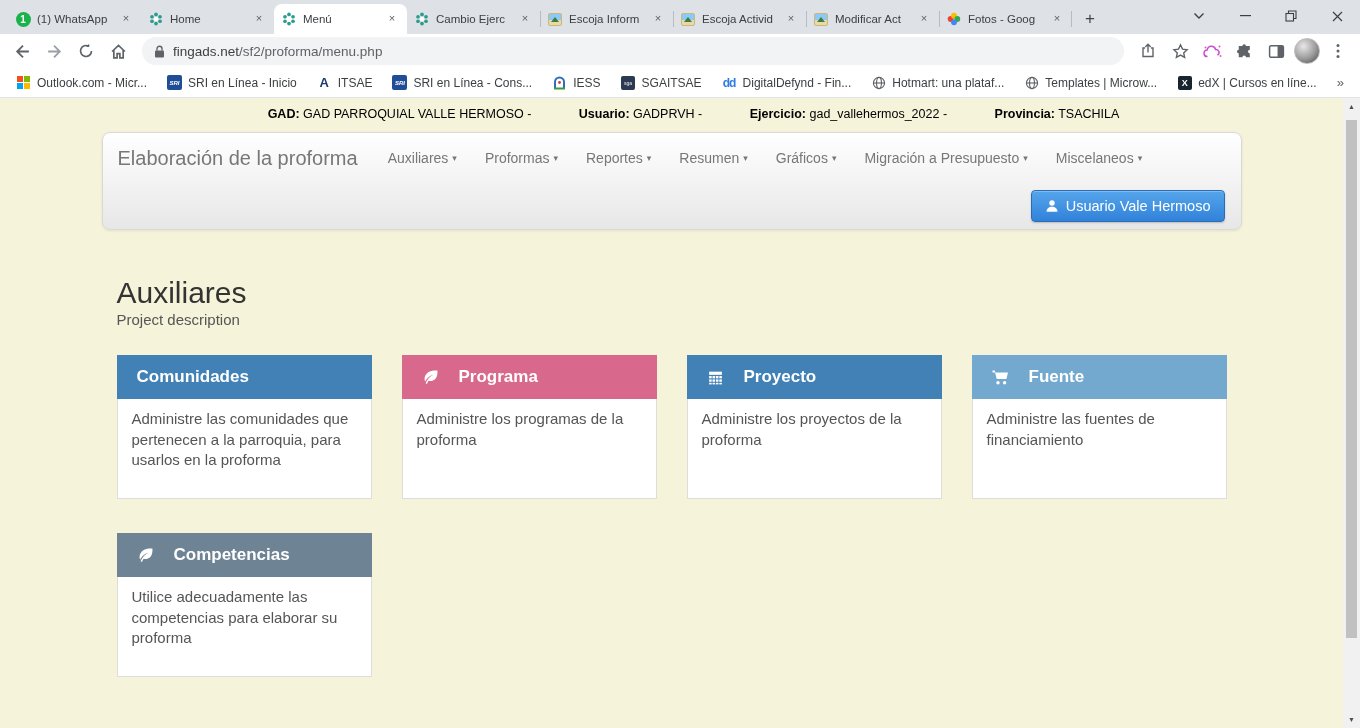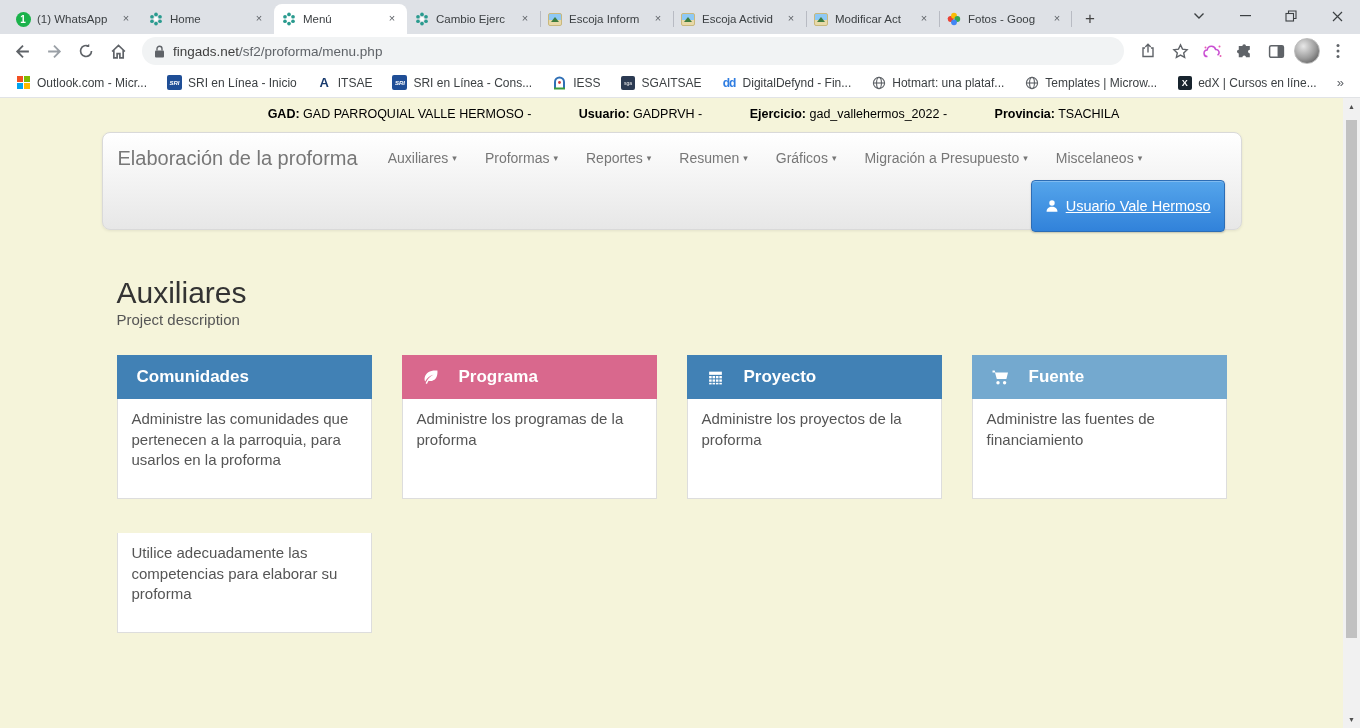--- a/index.html
+++ b/index.html
@@ -65,23 +65,23 @@
 
   .navbar { width:1140px; margin:11px auto 0; border:1px solid #d9d9d9; border-radius:8px;
             background:linear-gradient(180deg,#ffffff 0%,#f2f2f2 55%,#e7e7e7 100%);
             box-shadow:0 1px 3px rgba(0,0,0,.08); }
   .nav-row1 { height:50px; display:flex; align-items:center; padding:0 15px; }
   .brand { font-size:20px; color:#777; margin-right:16px; white-space:nowrap; }
   .nav-items { display:flex; align-items:center; }
   .nav-item { font-size:14px; color:#777; padding:10px 14px; white-space:nowrap; display:flex; align-items:center; gap:4px; }
   .caret { font-size:9px; color:#777; }
   .nav-row2 { height:46px; display:flex; align-items:center; justify-content:flex-end; padding:0 16px; }
-  .user-btn { display:flex; align-items:center; gap:7px; height:52px; padding:12px 13px; border-radius:4px;
+  .user-btn { display:flex; align-items:center; gap:7px; height:32px; padding:12px 13px; border-radius:4px;
               background:linear-gradient(180deg,#55a5eb,#3182da); border:1px solid #2d6db5;
-              color:#fff; font-size:14.5px; box-shadow:inset 0 1px 0 rgba(255,255,255,.25), 0 1px 2px rgba(0,0,0,.2);text-decoration:underline; }
+              color:#fff; font-size:14.5px; box-shadow:inset 0 1px 0 rgba(255,255,255,.25), 0 1px 2px rgba(0,0,0,.2); }
 
   .content { width:1140px; margin:0 auto; padding:0 15px; }
   .page-title { margin-top:46px; font-size:30px; font-weight:400; color:#333; }
   .page-subtitle { margin-top:1px; font-size:15px; color:#555; }
 
   .cards { margin-top:27px; display:flex; flex-wrap:wrap; column-gap:30px; row-gap:34px; }
   .card { width:255px; }
   .card-header { height:44px; display:flex; align-items:center; padding:0 20px; gap:20px;
                  color:#fff; font-size:17px; font-weight:bold; }
   .hdr-blue { background:#4181b5; }
@@ -495,20 +495,28 @@
                     <circle cx="6" cy="13.2" r="1.7"></circle>
                     <circle cx="12.6" cy="13.2" r="1.7"></circle>
                   </svg>
               </span>
               <span>Fuente</span>
             </div>
             <div class="card-body">Administre las fuentes de financiamiento</div>
           </div>
 
           <div class="card">
+            <div class="card-header hdr-slate">
+              <span class="hicon">
+                <svg width="17" height="17" viewBox="0 0 16 16" fill="#fff">
+                    <path d="M14.5 1.5 c-6.5-.6-10.8 1.9-11.9 6.2-.4 1.6-.1 3.1.4 4.1 1.7-3.4 4.6-5.6 8-6.6-3.3 1.7-6.1 4.4-7.6 8.3l1.3.5c.4-1.1.9-2.1 1.5-3 1 .3 2.1.4 3.2.2 3.6-.7 5.6-4.6 5.1-9.7z"></path>
+                  </svg>
+              </span>
+              <span>Competencias</span>
+            </div>
             <div class="card-body">Utilice adecuadamente las competencias para elaborar su proforma</div>
           </div>
 
         </div>
       </div>
     </div>
 
     <div class="scrollbar">
       <div class="sb-arrow">▲</div>
       <div class="sb-thumb"></div>

